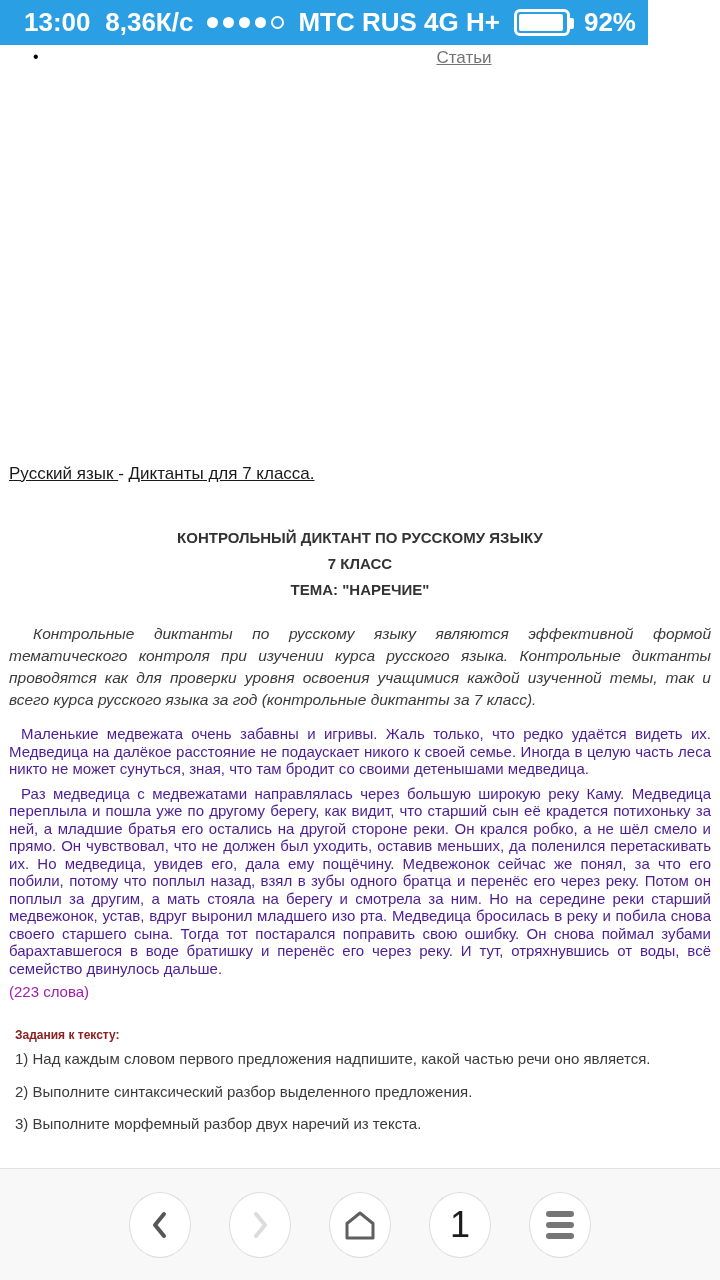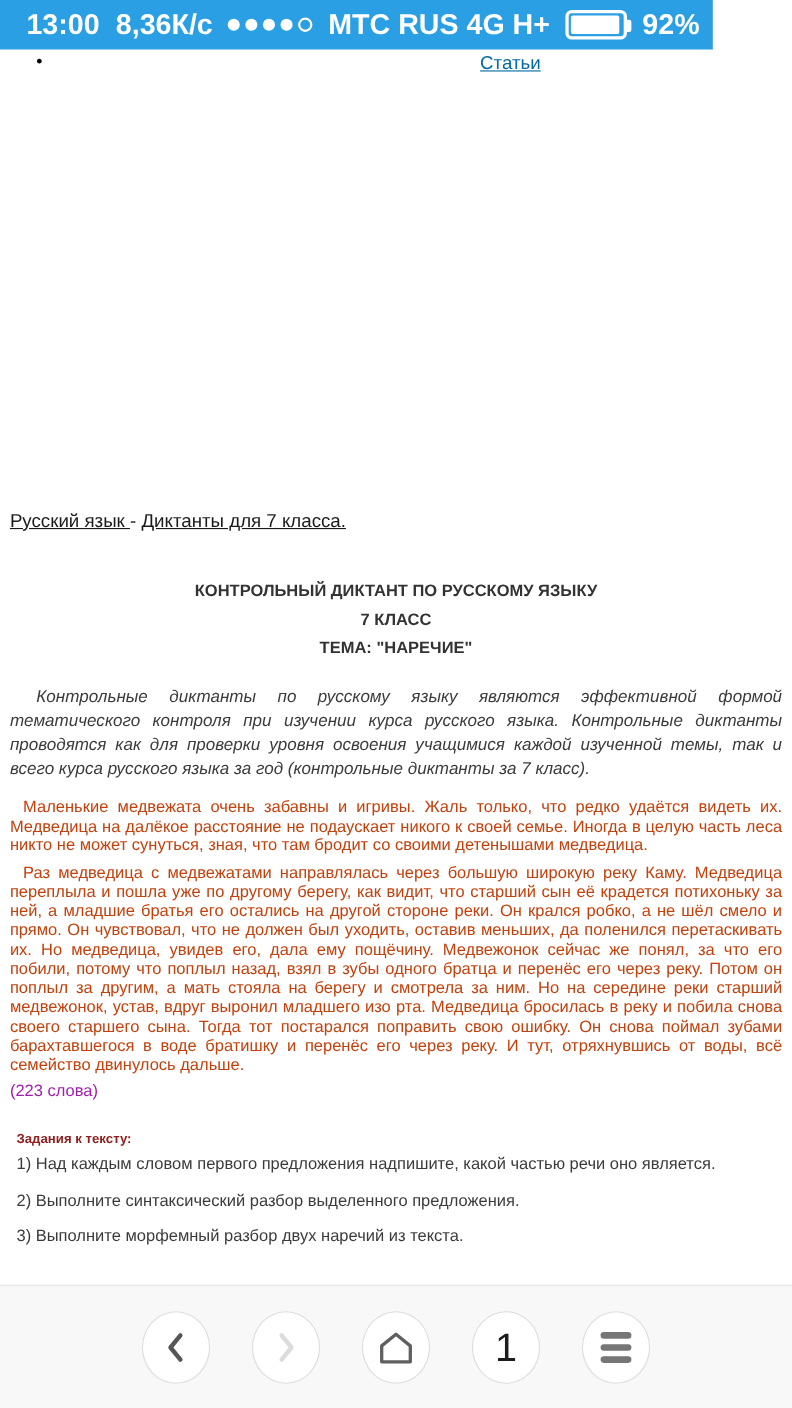--- a/index.html
+++ b/index.html
@@ -23,28 +23,28 @@
   .dot.empty{background:transparent;border:2px solid #fff;width:9px;height:9px;}
   .battery{position:relative;width:56px;height:27px;border:3px solid #fff;border-radius:6px;box-sizing:border-box;}
   .battery-fill{position:absolute;left:2px;top:2px;bottom:2px;width:88%;background:#fff;border-radius:2px;}
   .battery-nub{position:absolute;right:-7px;top:6px;width:4px;height:11px;background:#fff;border-radius:0 2px 2px 0;}
 
   
   .page{position:absolute;top:45px;left:0;width:720px;box-sizing:border-box;padding:0 9px;color:#3b3b3b;}
   .top-link-row{position:relative;height:22px;margin-top:3px;}
   .bullet{position:absolute;left:24px;top:0;color:#000;font-size:16px;}
   .top-link{position:absolute;left:455px;transform:translateX(-50%);
-    color:#0369a1;text-decoration:underline;font-size:17px;cursor:pointer;}
+    color:#737373;text-decoration:underline;font-size:17px;cursor:pointer;}
   .breadcrumb{margin-top:394px;font-size:17px;color:#1a1a1a;}
   .breadcrumb a{color:#1a1a1a;text-decoration:underline;cursor:pointer;}
   .center-h{margin:0 0 11px;text-align:center;font-size:15px;line-height:15px;color:#333;font-weight:bold;}
   .center-h.first{margin-top:46px;}
   .intro{margin:26px 0 0;font-style:italic;font-size:15.5px;line-height:22px;text-align:justify;text-indent:24px;color:#3b3b3b;}
   .text-title{margin:14px 0 0;text-align:center;font-size:15px;font-weight:bold;color:#18a018;}
-  .body-p{margin:14px 0 0;font-size:15px;line-height:17.5px;text-align:justify;text-indent:12px;color:#c2410c;}
+  .body-p{margin:14px 0 0;font-size:15px;line-height:17.5px;text-align:justify;text-indent:12px;color:#4c1d95;}
   .body-p + .body-p{margin-top:7px;}
   .word-count{margin:6px 0 0;font-size:15px;color:#a21caf;}
   .tasks-h{margin:28px 0 0;font-size:12px;font-weight:bold;color:#8e2020;text-indent:6px;}
   .task{margin:8px 0 15px;font-size:15px;line-height:17.5px;color:#3b3b3b;text-indent:6px;}
 
   
   .nav-bar{
     position:absolute;left:0;bottom:0;width:720px;height:112px;
     background:#f8f8f8;border-top:1px solid #e2e2e2;box-sizing:border-box;
     display:flex;align-items:center;justify-content:center;gap:38px;

